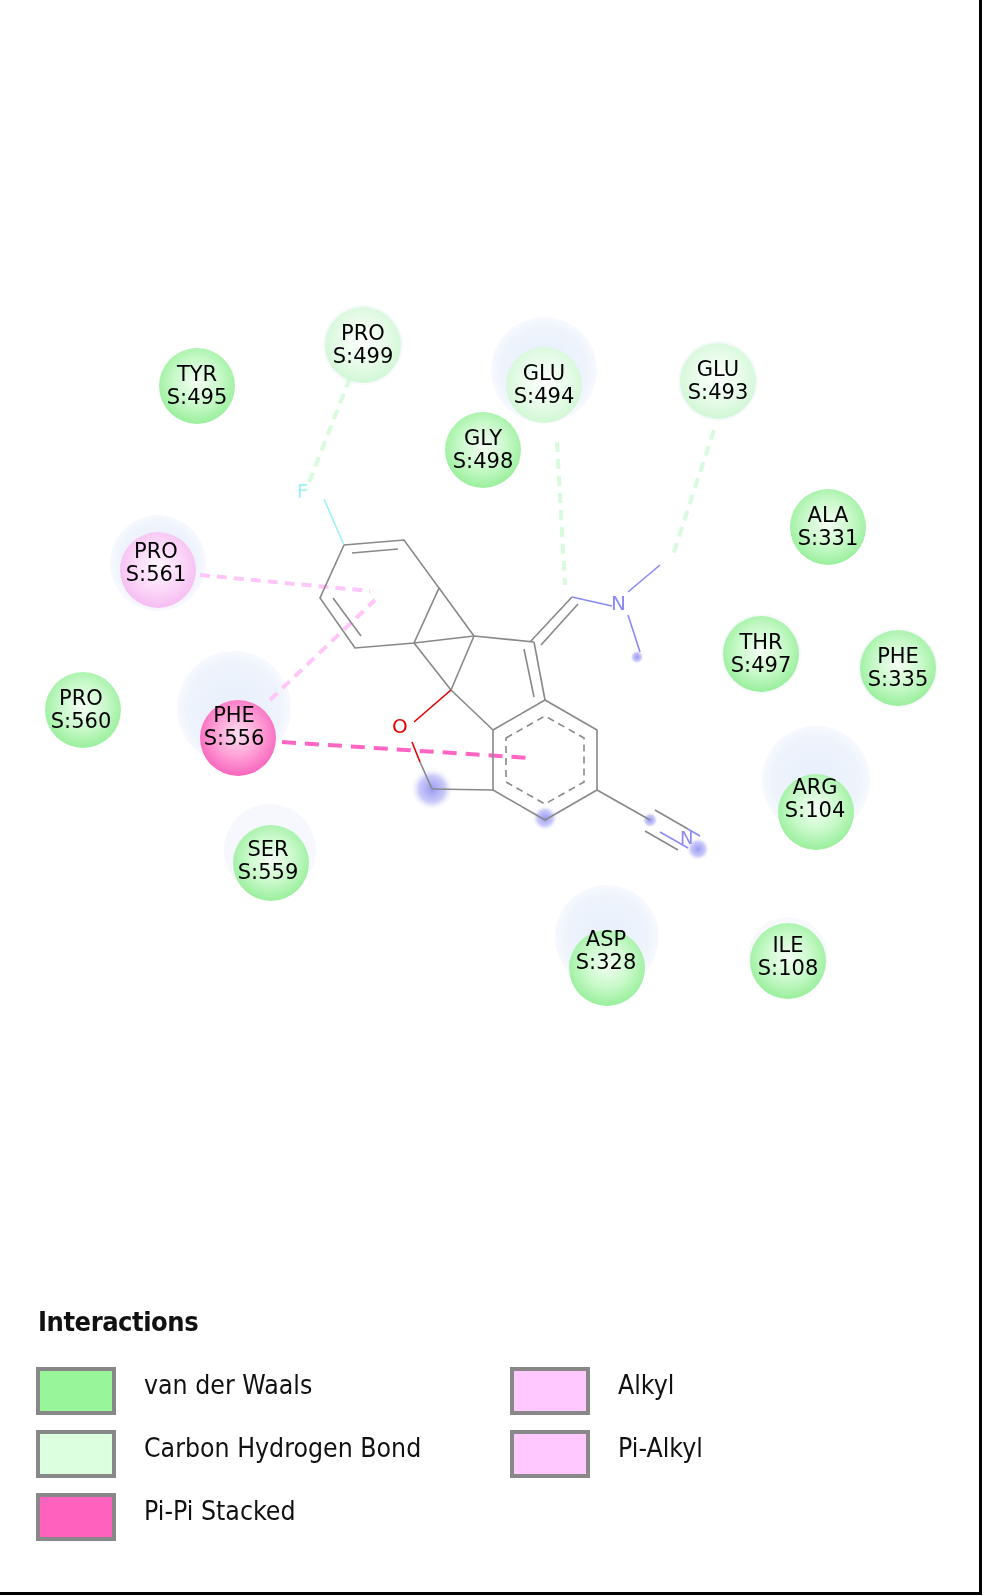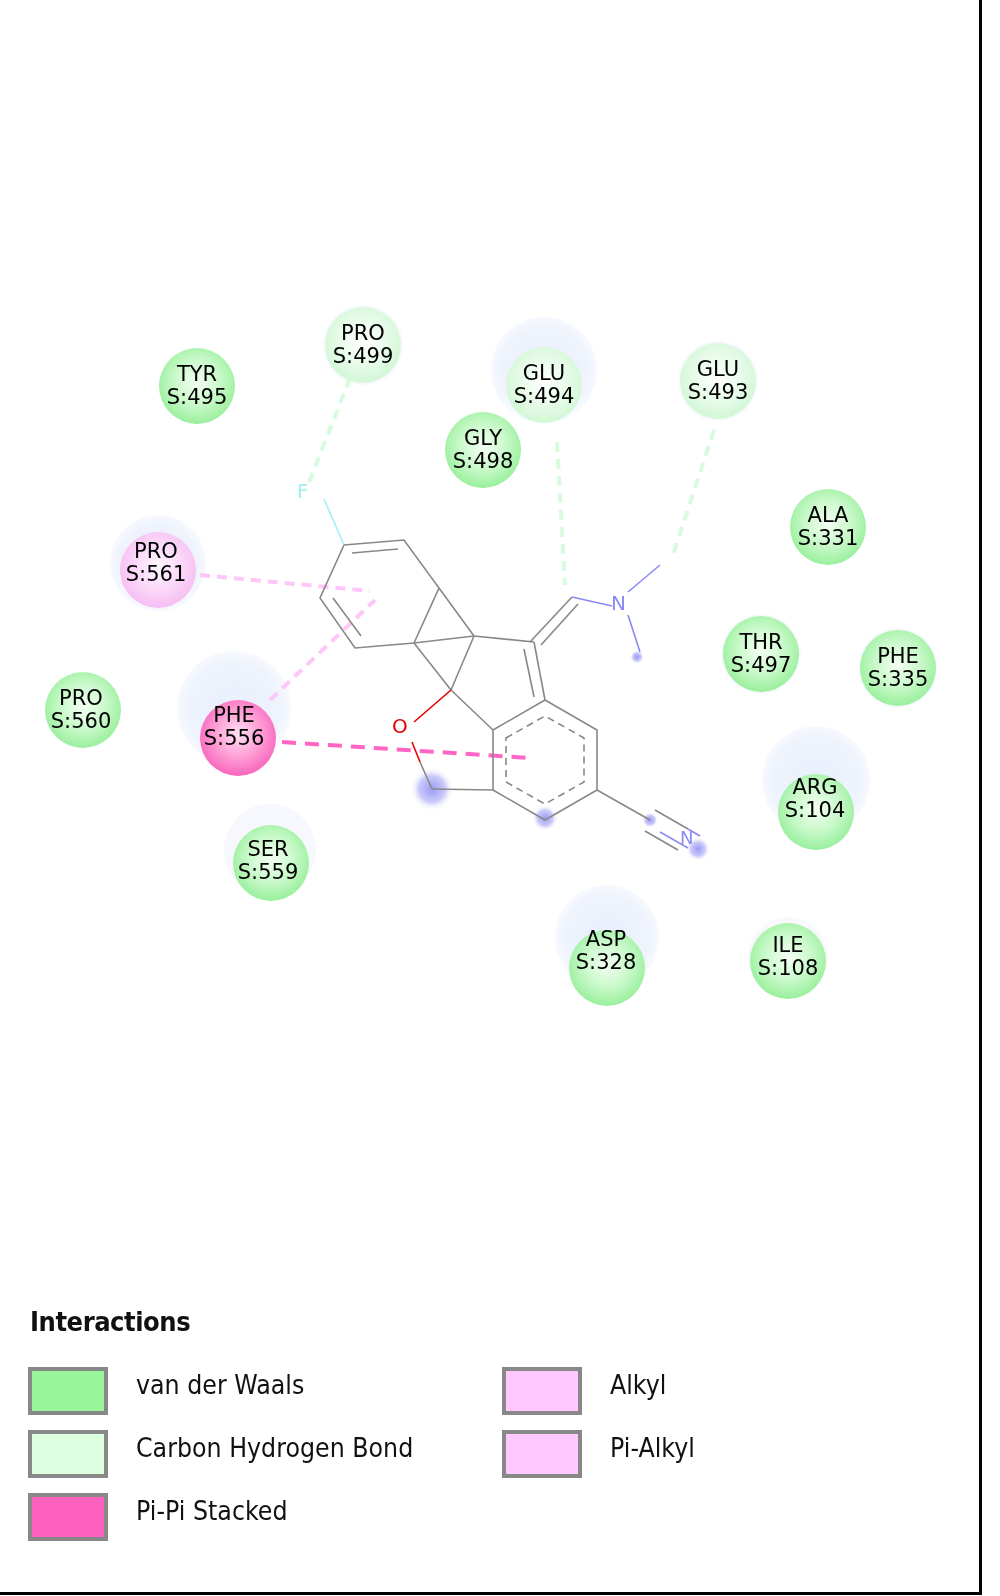--- a/index.html
+++ b/index.html
@@ -1,19 +1,19 @@
 <!DOCTYPE html>
 <html><head>
 <meta charset="utf-8">
 <style>
   html, body { margin: 0; padding: 0; background: #ffffff; }
   body { width: 1000px; height: 1596px; position: relative; overflow: hidden; font-family: "DejaVu Sans", sans-serif; }
   #frame { position: absolute; left: 0; top: 0; width: 979px; height: 1592px; border-right: 3px solid #000; border-bottom: 3px solid #000; background: #fff; }
   #diagram { position: absolute; left: 0; top: 0; width: 980px; height: 1280px; }
-  .legend { position: absolute; left: 28px; top: 1300px; width: 900px; height: 280px; }
+  .legend { position: absolute; left: 36px; top: 1300px; width: 900px; height: 280px; }
   .legend-title { position: absolute; left: 2px; top: 6px; font-family: "DejaVu Sans", sans-serif; font-weight: bold; font-size: 27px; color: #111; letter-spacing: -0.5px; transform: scaleX(0.9); transform-origin: left center; }
   .legend-item { position: absolute; height: 48px; }
   .swatch { position: absolute; left: 0; top: 0; width: 72px; height: 40px; border: 4px solid #888; box-sizing: content-box; }
   .legend-label { position: absolute; left: 108px; top: 2px; font-size: 27px; color: #111; white-space: nowrap; transform: scaleX(0.88); transform-origin: left center; font-family: "DejaVu Sans", sans-serif; }
   .res-label { font-family: "DejaVu Sans", sans-serif; font-size: 21px; fill: #000; }
 </style>
 </head>
 <body>
 
 <div id="frame"></div>

